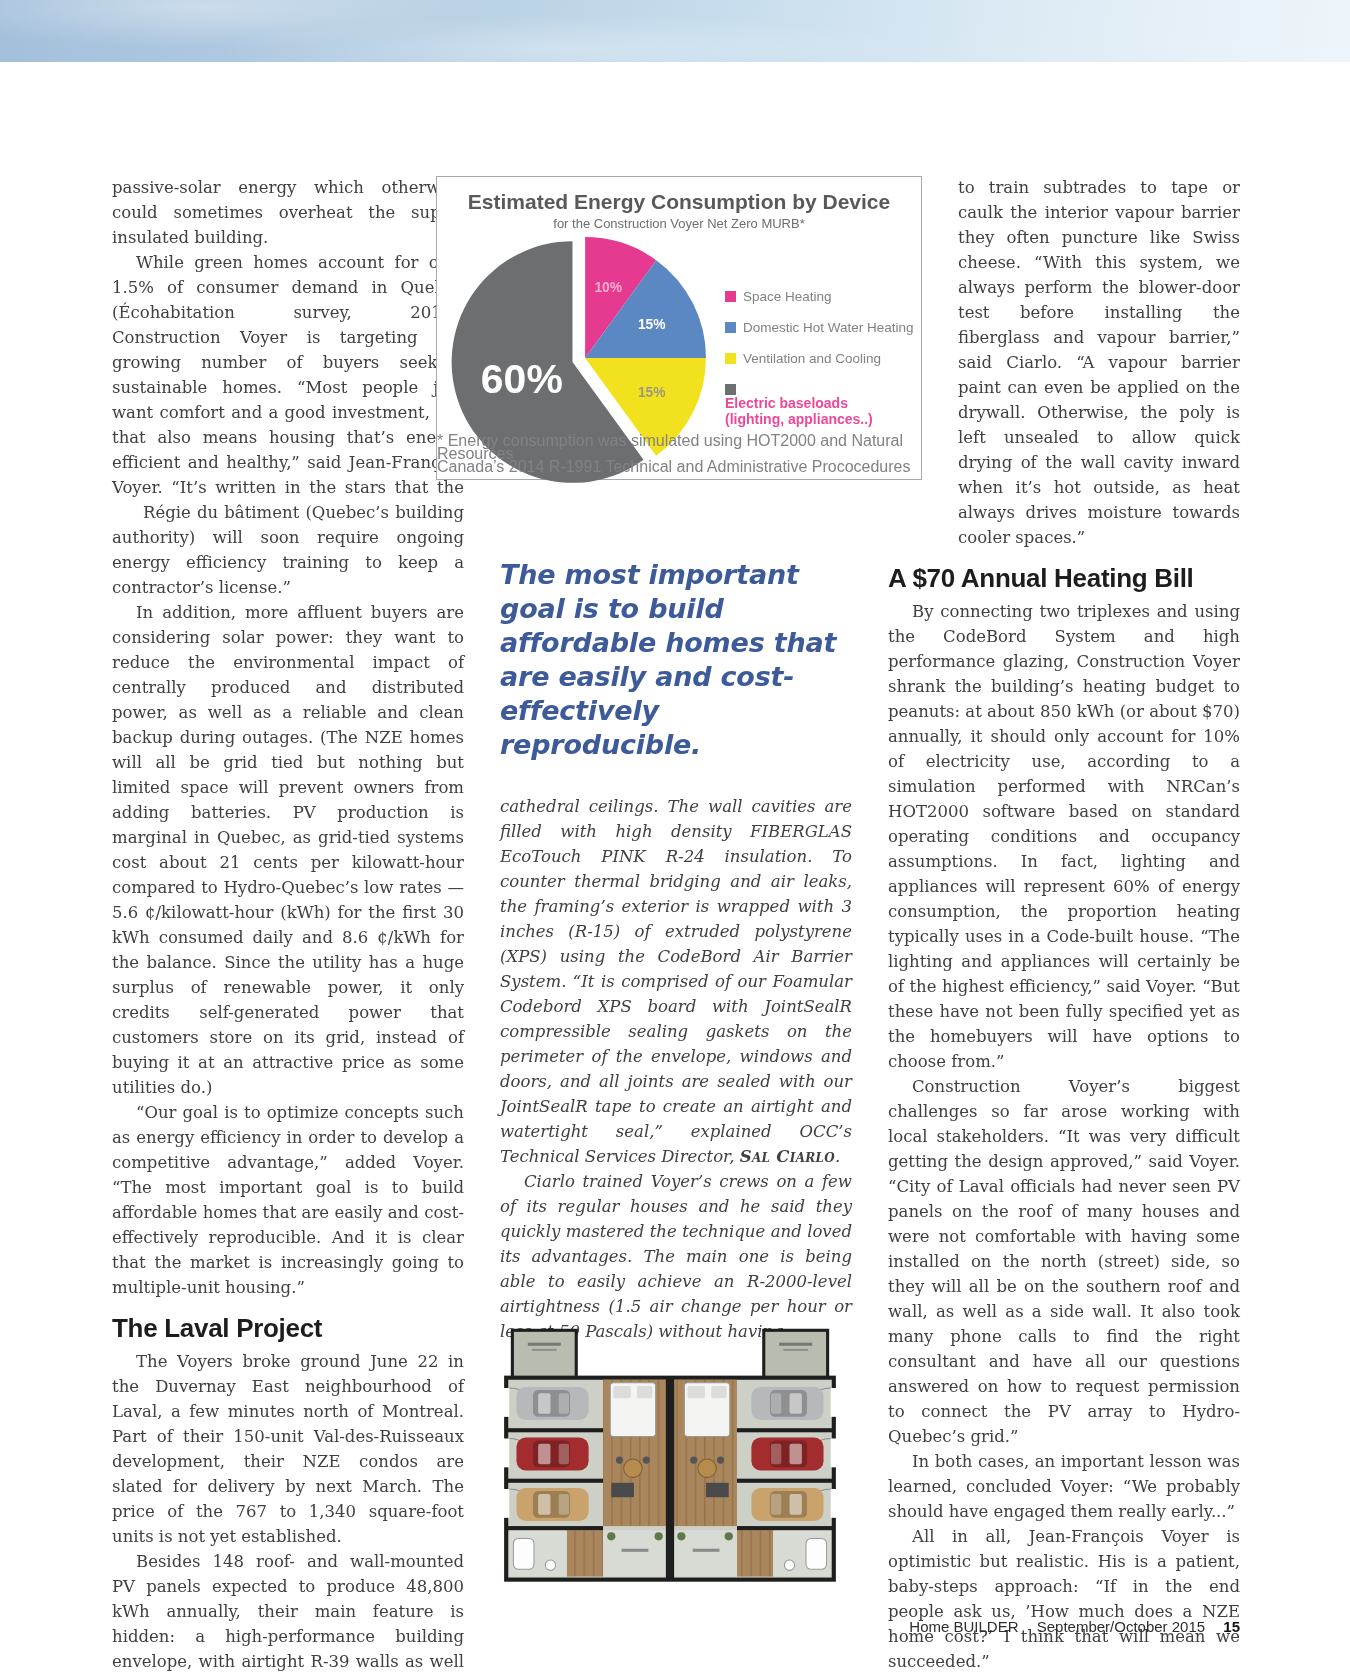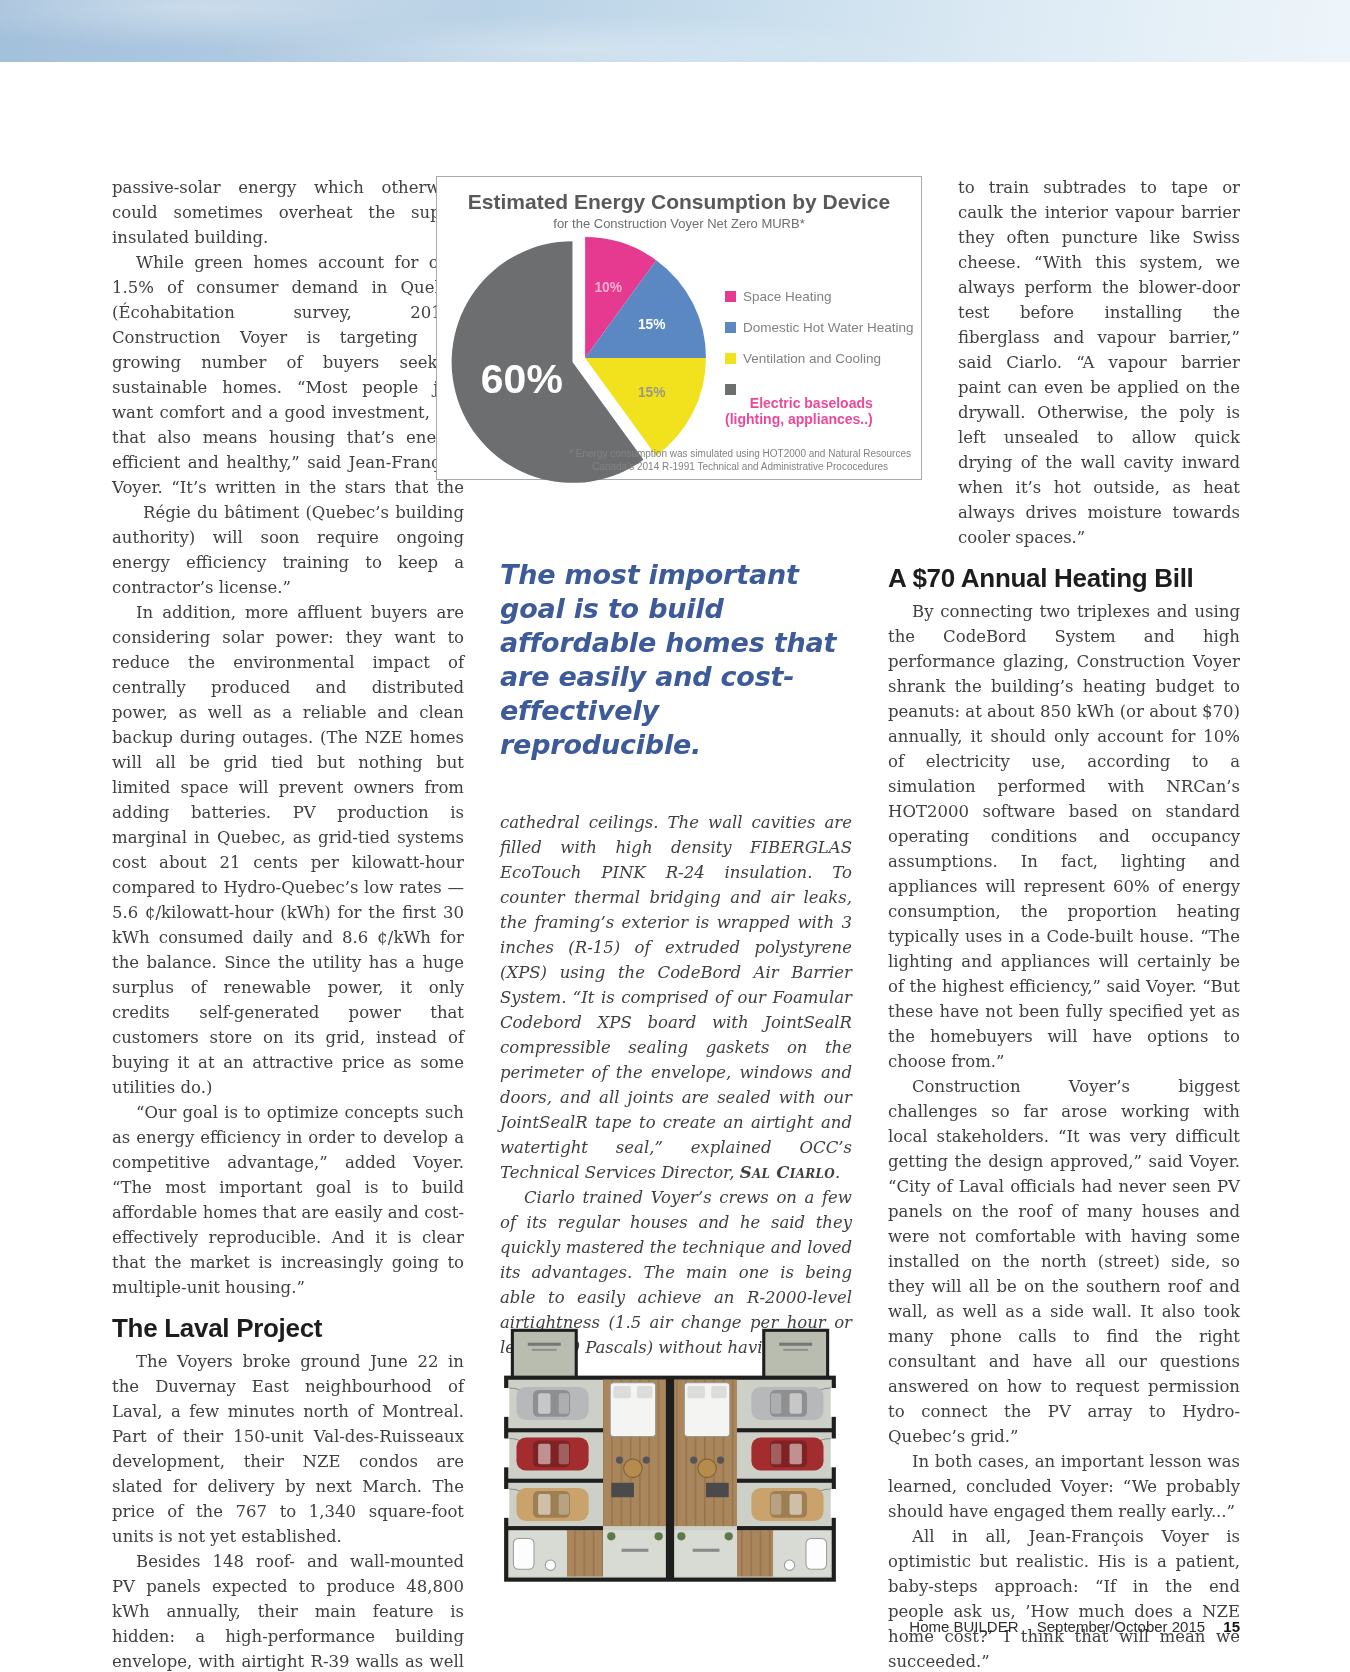--- a/index.html
+++ b/index.html
@@ -17,34 +17,34 @@
   .col p{margin:0;}
   .col p.ind{text-indent:24px;}
   .body-heading{font-family:"Liberation Sans",sans-serif;font-weight:bold;font-size:26px;
     color:#1d1d1b;letter-spacing:-0.3px;margin:16px 0 8px;text-align:left;}
   .seg-i{margin-left:31px;}
   .seg-bsc{font-weight:bold;font-variant:small-caps;letter-spacing:0.3px;}
   .chart-spacer{float:left;width:70px;height:390px;}
   
   .pull-quote{font-family:"DejaVu Sans",sans-serif;font-weight:bold;font-size:27px;
     line-height:34px;color:#3d5a99;letter-spacing:-0.2px;text-align:left;}
-  .center-lower{margin-top:48px;}
+  .center-lower{margin-top:32px;}
   
   .chart-box{position:absolute;left:436px;top:176px;width:486px;height:304px;
     border:1px solid #a7a9ac;background:#fff;font-family:"Liberation Sans",sans-serif;}
   .chart-title{text-align:center;margin-top:13px;font-weight:bold;font-size:21px;color:#58595b;}
   .chart-subtitle{text-align:center;font-size:13px;color:#6d6e70;margin-top:2px;}
   .pie-svg{position:absolute;left:8px;top:56px;width:268px;height:256px;}
   .chart-legend{position:absolute;left:288px;top:112px;width:190px;}
   .legend-item{display:flex;align-items:flex-start;margin-bottom:15px;color:#808285;
-    font-size:13.5px;line-height:16px;text-align:right;}
+    font-size:13.5px;line-height:16px;text-align:left;}
   .legend-item .sw{width:11px;height:11px;margin:2px 7px 0 0;flex:none;}
   .legend-item.bold{color:#ec4899;font-weight:bold;font-size:14px;flex-direction:column;}
-  .chart-footnote{position:absolute;right:10px;bottom:6px;text-align:center;
-    font-size:10px;line-height:13px;color:#808285;}
+  .chart-footnote{position:absolute;right:10px;bottom:6px;text-align:left;
+    font-size:16px;line-height:13px;color:#808285;}
   
   .floor-plan{position:absolute;left:500px;top:1328px;width:340px;height:256px;}
   
   .footer{position:absolute;left:888px;top:1618px;width:352px;text-align:right;
     font-family:"Liberation Sans",sans-serif;font-size:15px;color:#2d2d2d;}
   .footer span{margin-left:14px;}
   .footer .pg{font-weight:bold;color:#111;}
 </style>
 </head>
 <body>

